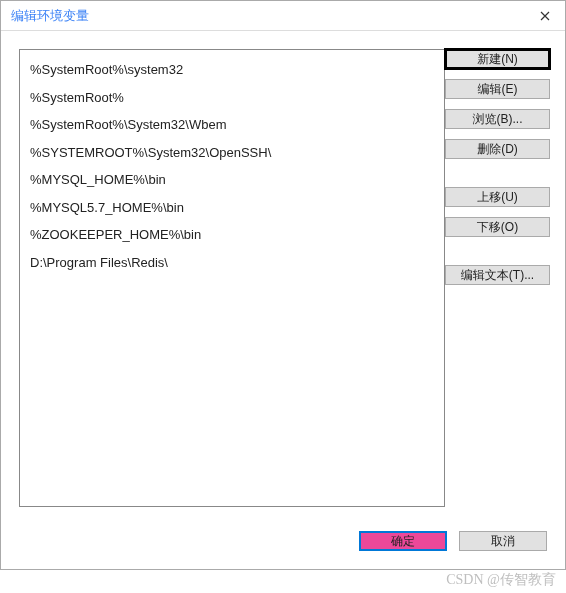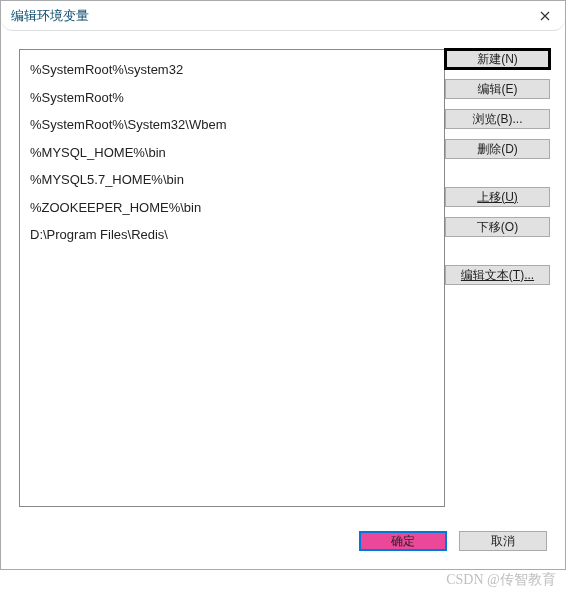--- a/index.html
+++ b/index.html
@@ -20,22 +20,21 @@
       display: flex;
       flex-direction: column;
     }
     .titlebar {
       height: 30px;
       display: flex;
       align-items: center;
       padding: 0 0 0 10px;
       border-bottom: 1px solid #ddd;
       font-size: 13px;
-      color: #0c4a6e;
-      border-radius: 12px;
+      color: #3b82f6;
     }
     .titlebar .title { flex: 1; }
     .titlebar .close-btn {
       width: 40px;
       height: 30px;
       display: flex;
       align-items: center;
       justify-content: center;
       cursor: pointer;
       font-size: 14px;
@@ -83,21 +82,21 @@
       cursor: pointer;
       display: flex;
       align-items: center;
       justify-content: center;
       font-family: inherit;
     }
     .btn.highlight {
       border: 2px solid #000;
       box-shadow: 0 0 0 1px #000;
     }
-    .gap-lg { margin-top: 18px; text-decoration: underline; }
+    .gap-lg { margin-top: 18px; }
     .footer {
       display: flex;
       justify-content: flex-end;
       gap: 12px;
       padding: 14px 18px 18px 0;
     }
     .footer .btn { width: 88px; }
     .btn.primary {
       border: 2px solid #0078d7;
       background: #ec4899;
@@ -124,20 +123,21 @@
         </svg>
     </div>
   </div>
 
   <div class="body">
     <div class="main-row">
       <div class="listbox">
         <div class="list-item">%SystemRoot%\system32</div>
         <div class="list-item">%SystemRoot%</div>
         <div class="list-item">%SystemRoot%\System32\Wbem</div>
+        <div class="list-item">%SYSTEMROOT%\System32\OpenSSH\</div>
         <div class="list-item">%MYSQL_HOME%\bin</div>
         <div class="list-item">%MYSQL5.7_HOME%\bin</div>
         <div class="list-item">%ZOOKEEPER_HOME%\bin</div>
         <div class="list-item">D:\Program Files\Redis\</div>
       </div>
 
       <div class="side-buttons">
         <button class="btn highlight">新建(N)</button>
         <button class="btn">编辑(E)</button>
         <button class="btn">浏览(B)...</button>

